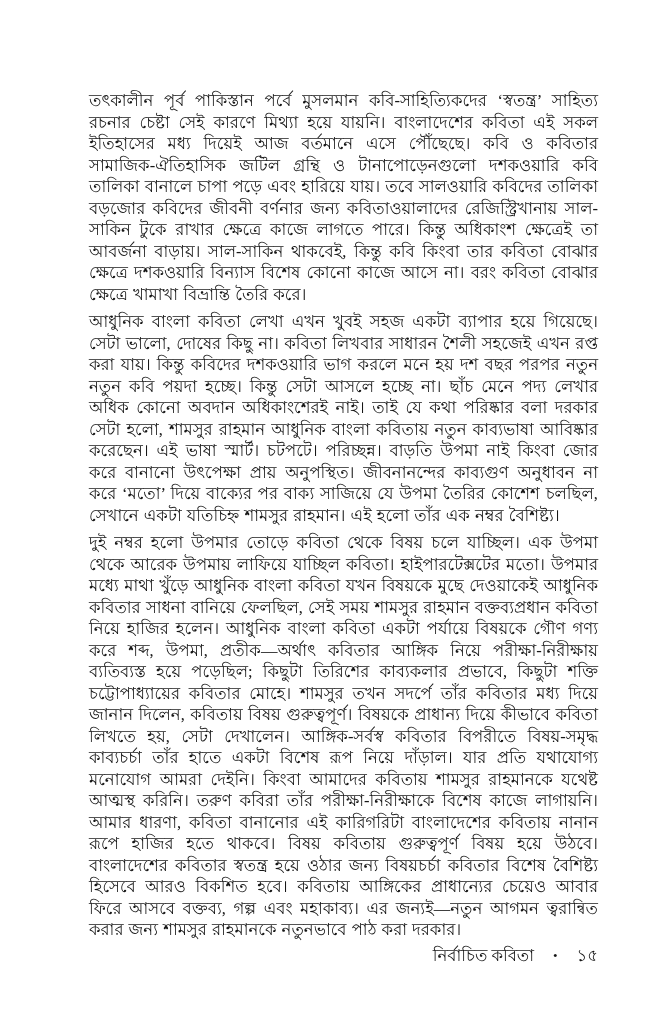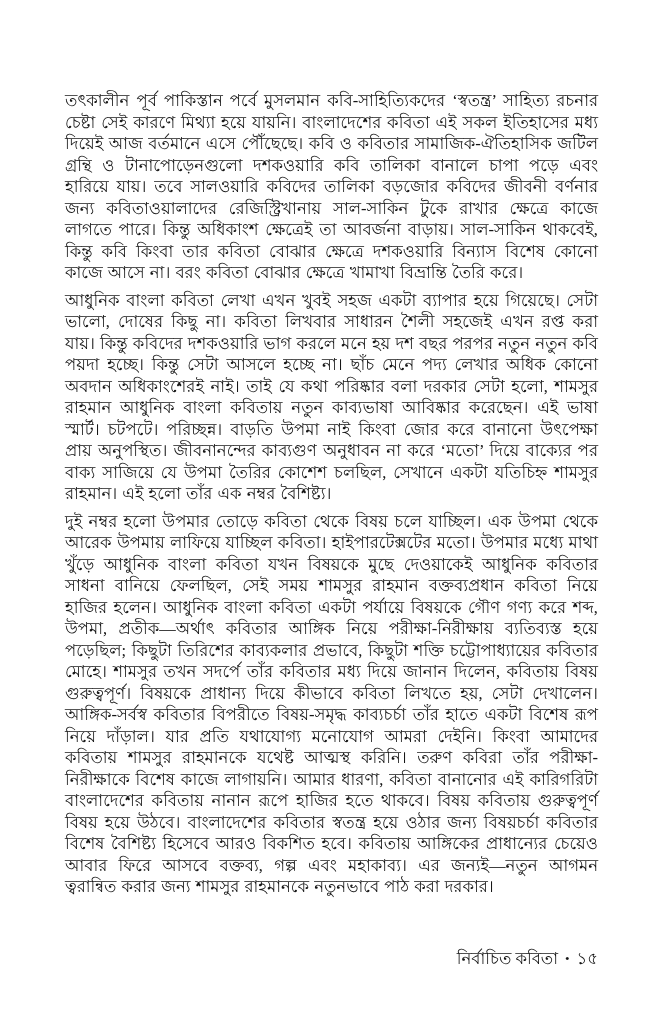--- a/index.html
+++ b/index.html
@@ -1,15 +1,15 @@
 <!DOCTYPE html>
 <html><head>
 <meta charset="utf-8">
 <style>
-  * { box-sizing: border-box; }
+  * { box-sizing: border-box; padding-left: 12px; }
   html, body { margin: 0; padding: 0; }
   body {
     width: 663px;
     height: 1024px;
     background: #ffffff;
     font-family: "Liberation Serif", "DejaVu Serif", serif;
     position: relative;
     overflow: hidden;
   }
   .page {
@@ -33,21 +33,21 @@
     word-spacing: 1px;
   }
   .page-footer {
     position: absolute;
     left: 65px;
     top: 944px;
     width: 533px;
     text-align: right;
     color: #161616;
     font-size: 16.5px;
-    line-height: 29px;
+    line-height: 24px;
     white-space: nowrap;
   }
   .page-footer .sep-dot {
     display: inline-block;
     margin: 0 7px;
     font-size: 13px;
     vertical-align: 1px;
   }
 </style>
 </head>

